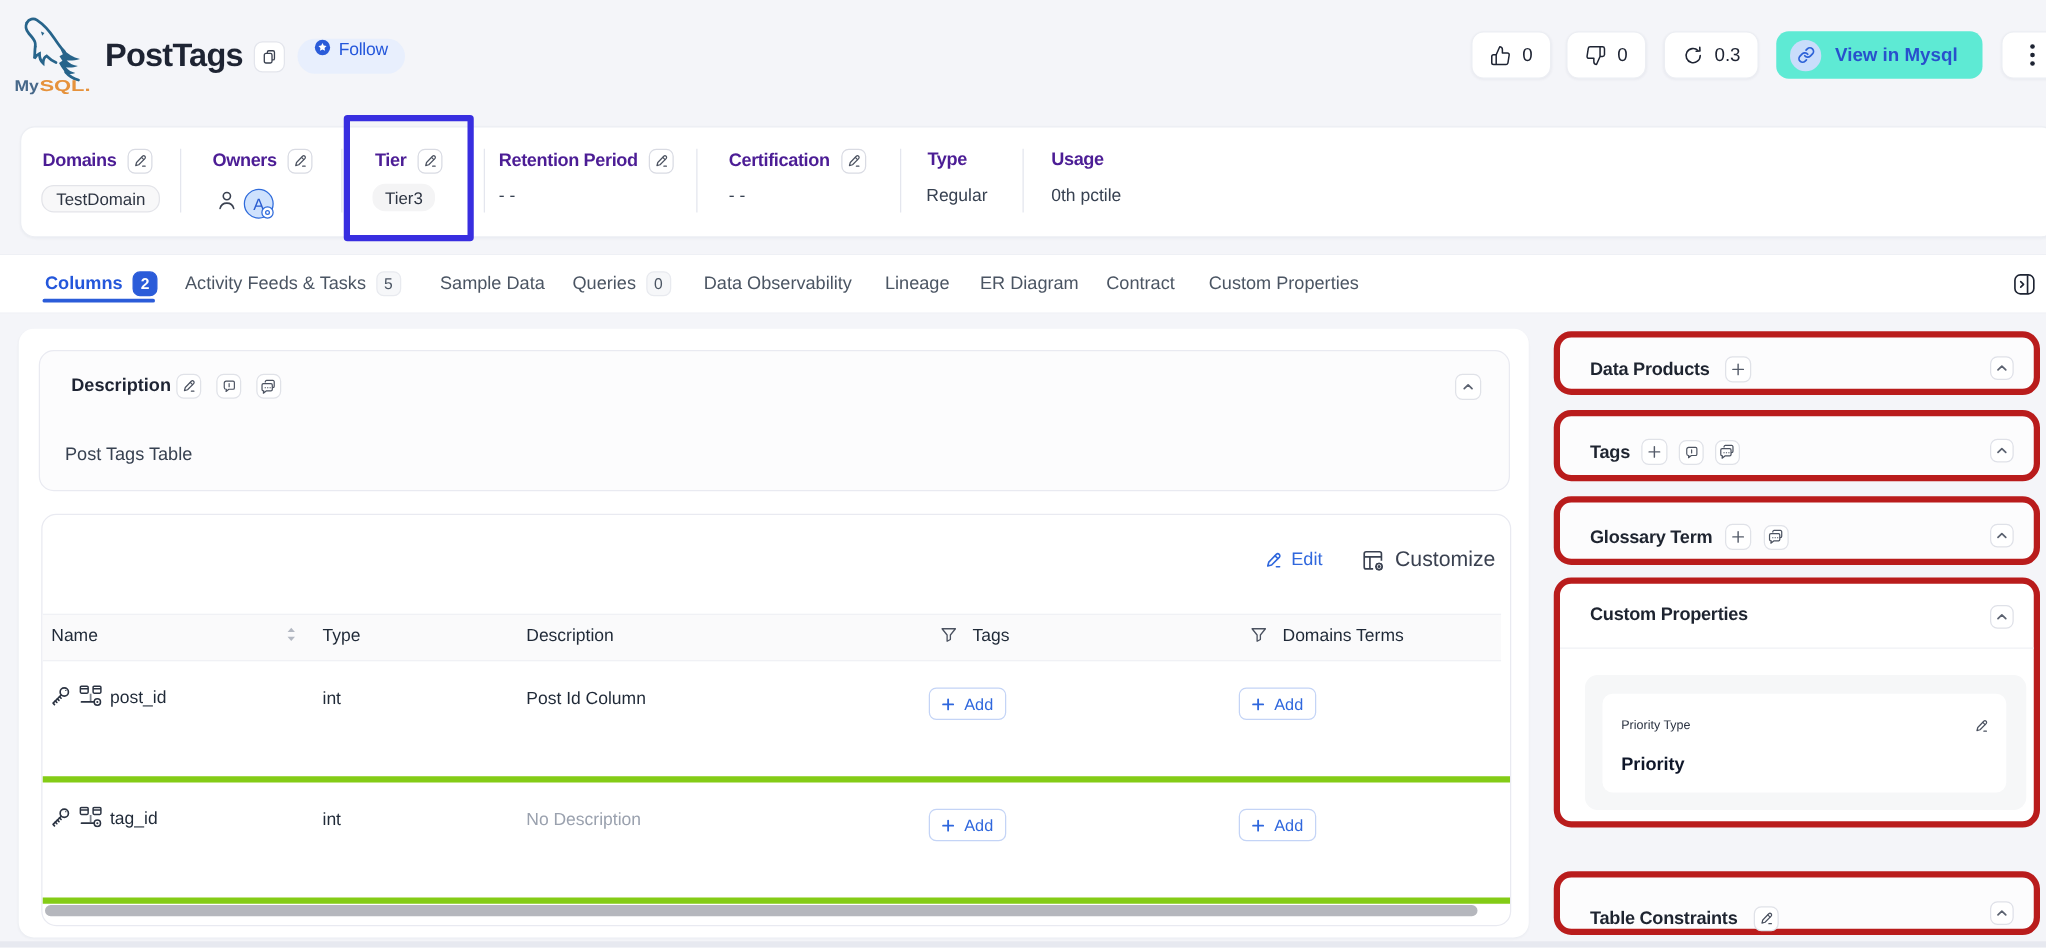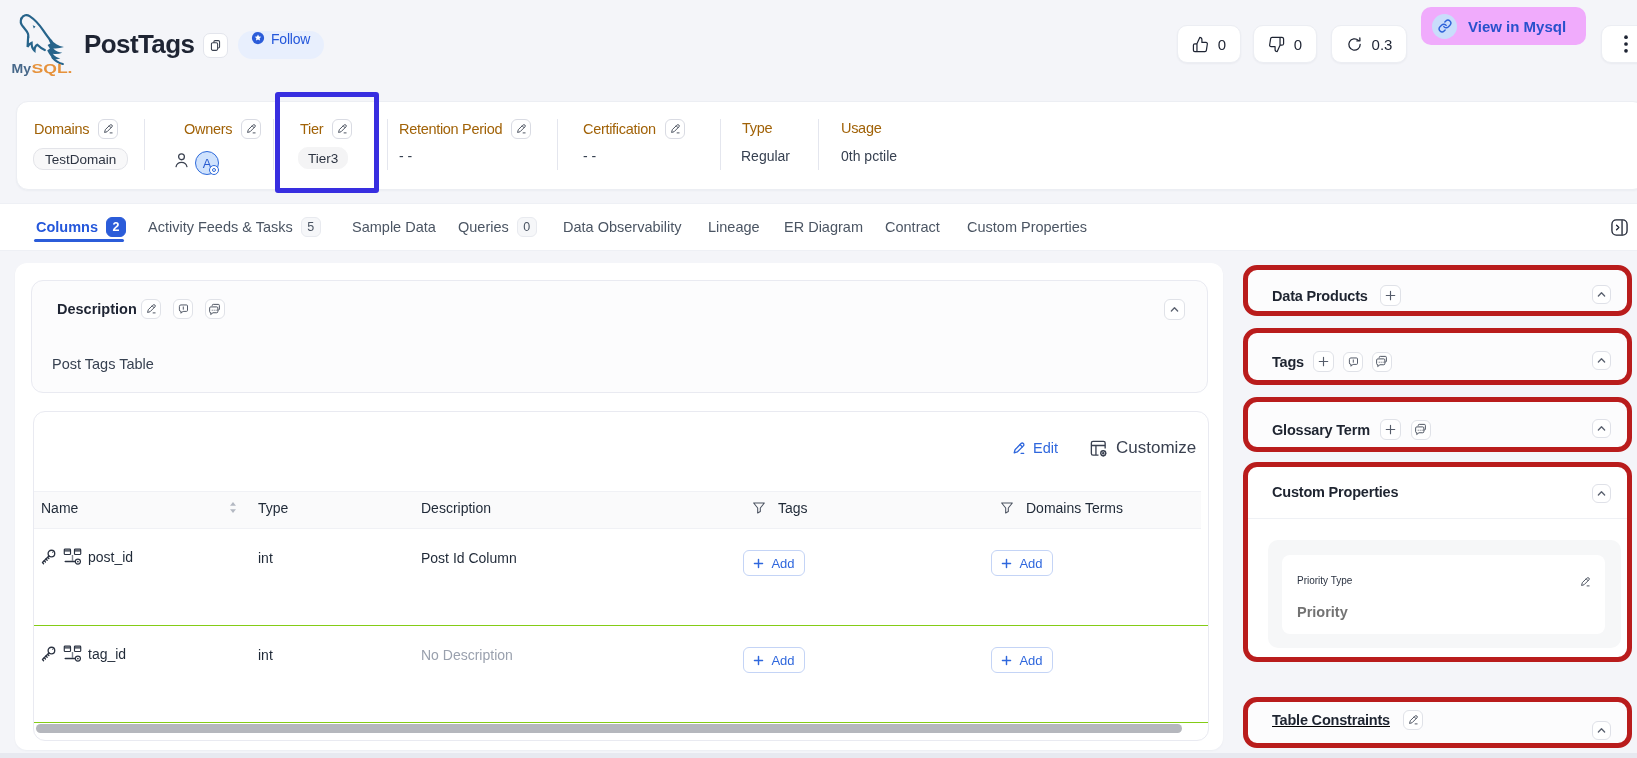--- a/index.html
+++ b/index.html
@@ -8,27 +8,27 @@
 .abs { position:absolute; }
 .flex { display:flex; align-items:center; }
 
 
 #title { left:86px; top:29px; font-size:26px; font-weight:700; color:#1e2433; letter-spacing:-0.6px; }
 .sqbtn { background:#fff; border:1px solid #e3e5ec; border-radius:7px; display:flex; align-items:center; justify-content:center; }
 #copybtn { left:203px; top:33px; width:25px; height:25px; }
 #follow { left:238px; top:31px; width:86px; height:28px; background:#e8effd; border-radius:14px; display:flex; align-items:flex-start; padding-left:13px; gap:6px; }
 #follow .txt { color:#2457db; font-size:14px; font-weight:500; letter-spacing:-0.2px; }
 .hbtn { position:absolute; top:25px; height:38px; background:#fff; border:1px solid #eceef3; border-radius:10px; box-shadow:0 1px 2px rgba(30,40,70,.05); display:flex; align-items:center; justify-content:center; gap:9px; color:#1e2433; font-size:15px; }
-#viewbtn { position:absolute; left:1421px; top:7px; width:165px; height:38px; background:#f0abfc; border-radius:10px; display:flex; align-items:center; padding-left:11px; gap:11px;text-align:center; }
+#viewbtn { position:absolute; left:1421px; top:25px; width:165px; height:38px; background:#5eead4; border-radius:10px; display:flex; align-items:center; padding-left:11px; gap:11px;text-align:center; }
 #viewbtn .txt { color:#2850cc; font-size:15px; font-weight:700; }
 #viewbtn .circ { width:25px; height:25px; border-radius:50%; background:#c9ddfb; display:flex; align-items:center; justify-content:center; }
 
 
 #meta { left:16px; top:101px; width:1629px; height:89px; background:#fff; border:1px solid #eceef3; border-radius:12px; box-shadow:0 1px 2px rgba(30,40,70,.04); }
-.mlabel { font-size:14.5px; font-weight:400; color:#a16207; letter-spacing:-0.3px; }
+.mlabel { font-size:14.5px; font-weight:700; color:#4c1d95; letter-spacing:-0.3px; }
 .editbtn { background:#fff; border:1px solid #d9dbe3; border-radius:6px; display:flex; align-items:center; justify-content:center; }
 .mdiv { position:absolute; top:119px; width:1px; height:51px; background:#e4e6ee; }
 .chip { display:inline-flex; align-items:center; background:#f8f8f9; border:1px solid #e3e4e9; border-radius:10px; font-size:13.5px; color:#2d3442; padding:0 11px; height:22px; }
 .mval { font-size:14px; color:#374151; }
 #tierbox { left:275px; top:92px; width:104px; height:101px; border:5px solid #382ee0; border-radius:3px; z-index:5; }
 
 
 #tabband { left:0; top:203px; width:1637px; height:48px; background:#fff; border-top:1px solid #eef0f5; border-bottom:1px solid #eef0f5; }
 .tab { position:absolute; top:0; height:47px; display:flex; align-items:center; gap:8px; font-size:14.5px; color:#4b5563; }
 .tbadge { display:inline-flex; align-items:center; justify-content:center; height:20px; min-width:20px; padding:0 5px; background:#f6f7f9; border:1px solid #e8eaef; border-radius:6px; font-size:12.5px; color:#4b5563; }
@@ -38,21 +38,21 @@
 
 
 #panel { left:15px; top:263px; width:1208px; height:487px; background:#fff; border-radius:12px; box-shadow:0 1px 2px rgba(30,40,70,.04); }
 #desccard { left:31px; top:280px; width:1177px; height:113px; background:#fcfcfd; border:1px solid #e9eaf1; border-radius:12px; }
 .icbtn { background:#fff; border:1px solid #e0e2e8; border-radius:6px; display:flex; align-items:center; justify-content:center; }
 #tablecard { left:33px; top:411px; width:1176px; height:330px; background:#fff; border:1px solid #e9eaf1; border-radius:12px; overflow:hidden; }
 #search { position:absolute; left:17px; top:19px; width:570px; height:38px; border:1px solid #d7d9de; border-radius:8px; background:#fff; display:flex; align-items:center; padding-left:13px; gap:6px; }
 #search .ph { color:#9aa1ae; font-size:16px; letter-spacing:0.1px; }
 #thead { position:absolute; left:0; top:79px; width:1167px; height:38px; background:#fafafb; border-top:1px solid #f0f1f5; border-bottom:1px solid #f0f1f5; }
 .hcell { position:absolute; top:0; height:31px; display:flex; align-items:center; gap:8px; font-size:14px; font-weight:500; color:#1f2937; }
-.trow { position:absolute; left:0; width:1174px; height:97px; border-bottom:1px solid #84cc16; }
+.trow { position:absolute; left:0; width:1174px; height:97px; border-bottom:5px solid #84cc16; }
 .cname { font-size:14px; color:#1f2937; }
 .addbtn { position:absolute; display:flex; align-items:center; justify-content:center; gap:7px; width:62px; height:26px; background:#fff; border:1px solid #c4d4f6; border-radius:6px; color:#2f67dd; font-size:13px; }
 #vscroll { position:absolute; left:1167px; top:79px; width:9px; height:39px; background:#fff; }
 #hthumb { position:absolute; left:2px; top:312px; width:1146px; height:9px; background:#b5b7bd; border-radius:5px; }
 
 
 .scard { position:absolute; left:1243px; width:389px; background:#fcfcfd; border:5px solid #b91c1c; border-radius:14px; }
 .stitle { font-size:14.5px; font-weight:700; color:#1e2430; letter-spacing:-0.2px; }
 .chevbtn { position:absolute; right:16px; background:#fff; border:1px solid #dfe1e8; border-radius:6px; width:19px; height:19px; display:flex; align-items:center; justify-content:center; }
 </style>
@@ -139,21 +139,21 @@
     <span class="editbtn" style="width:20px;height:20px;">
       <svg width="12" height="12" viewBox="0 0 16 16" fill="none" stroke="#4b5260" stroke-width="1.3" stroke-linecap="round" stroke-linejoin="round">
         <path d="M10.7 2.7a1.75 1.75 0 0 1 2.5 2.5L6.7 11.7l-3.3.9.9-3.3z"></path>
         <path d="M9.7 3.9l2.3 2.3"></path>
         <path d="M10.8 13.2h2.7"></path>
       </svg>
     </span>
   </div>
 <div class="abs chip" style="left:33px; top:148px;">TestDomain</div>
 <div class="mdiv" style="left:144px;"></div>
-<div class="abs flex" style="left:184px; top:119px; gap:9px;">
+<div class="abs flex" style="left:170px; top:119px; gap:9px;">
     <span class="mlabel">Owners</span>
     <span class="editbtn" style="width:20px;height:20px;">
       <svg width="12" height="12" viewBox="0 0 16 16" fill="none" stroke="#4b5260" stroke-width="1.3" stroke-linecap="round" stroke-linejoin="round">
         <path d="M10.7 2.7a1.75 1.75 0 0 1 2.5 2.5L6.7 11.7l-3.3.9.9-3.3z"></path>
         <path d="M9.7 3.9l2.3 2.3"></path>
         <path d="M10.8 13.2h2.7"></path>
       </svg>
     </span>
   </div>
 <div class="abs" style="left:173px; top:151px;"><svg width="17" height="18" viewBox="0 0 20 21" fill="none" stroke="#3a4150" stroke-width="1.5">
@@ -440,25 +440,25 @@
     </span>
   <div style="position:absolute; left:0; top:51px; width:100%; height:1px; background:#eff1f5;"></div>
   <div style="position:absolute; left:20px; top:73px; width:353px; height:108px; background:#f6f7f8; border-radius:10px;"></div>
   <div style="position:absolute; left:34px; top:88px; width:323px; height:79px; background:#fff; border-radius:8px;">
     <div style="position:absolute; left:15px; top:20px; font-size:10px; color:#2b3342;">Priority Type</div>
     <span style="position:absolute; right:14px; top:19px;"><svg width="12" height="12" viewBox="0 0 16 16" fill="none" stroke="#4b5260" stroke-width="1.3" stroke-linecap="round" stroke-linejoin="round">
           <path d="M10.7 2.7a1.75 1.75 0 0 1 2.5 2.5L6.7 11.7l-3.3.9.9-3.3z"></path>
           <path d="M9.7 3.9l2.3 2.3"></path>
           <path d="M10.8 13.2h2.7"></path>
         </svg></span>
-    <div style="position:absolute; left:15px; top:49px; font-size:14.5px; font-weight:700; color:#737373;">Priority</div>
+    <div style="position:absolute; left:15px; top:49px; font-size:14.5px; font-weight:700; color:#0f172a;">Priority</div>
   </div>
 </div>
 <div class="scard" id="sc-tc" style="top:697px; height:51px;">
-  <div class="flex" style="position:absolute; left:24px; top:8px; gap:13px;text-decoration:underline;">
+  <div class="flex" style="position:absolute; left:24px; top:23px; gap:13px;">
       <span class="stitle">Table Constraints</span>
       <span class="icbtn" style="width:20px;height:20px;">
         <svg width="12" height="12" viewBox="0 0 16 16" fill="none" stroke="#4b5260" stroke-width="1.3" stroke-linecap="round" stroke-linejoin="round">
           <path d="M10.7 2.7a1.75 1.75 0 0 1 2.5 2.5L6.7 11.7l-3.3.9.9-3.3z"></path>
           <path d="M9.7 3.9l2.3 2.3"></path>
           <path d="M10.8 13.2h2.7"></path>
         </svg>
       </span>
     </div>
   <span class="chevbtn" style="top:19px;">

